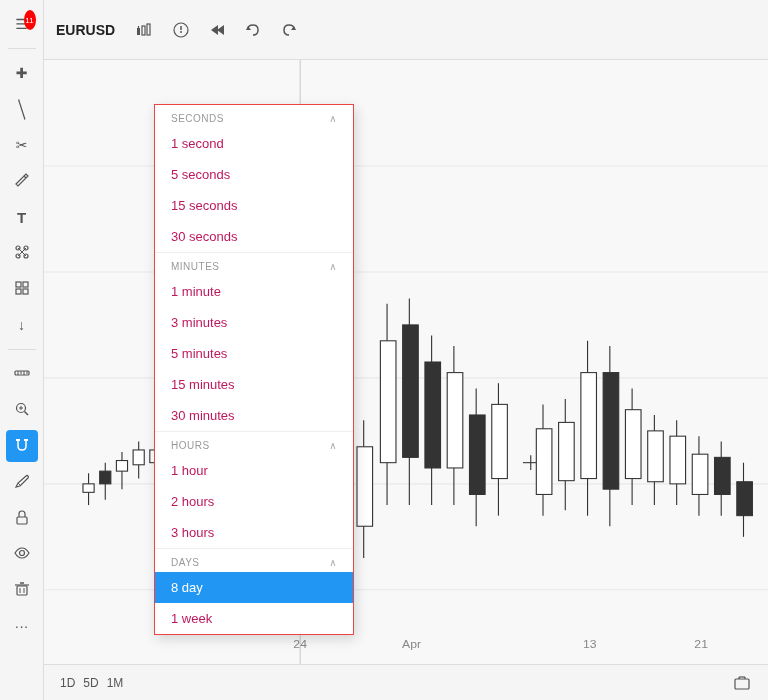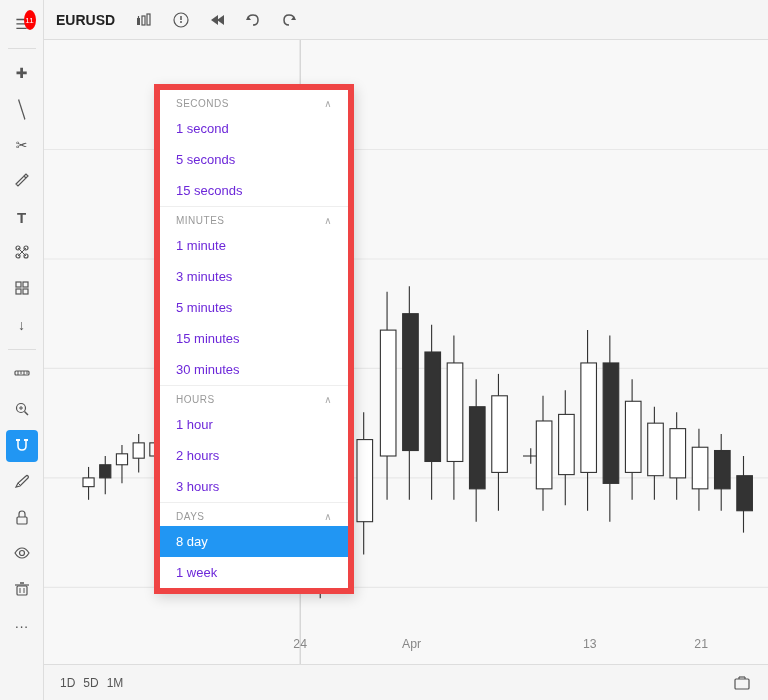--- a/index.html
+++ b/index.html
@@ -61,21 +61,21 @@
     
     .main-content {
       flex: 1;
       display: flex;
       flex-direction: column;
       position: relative;
     }
 
     
     .top-bar {
-      height: 40px;
+      height: 60px;
       background: #f5f5f5;
       border-bottom: 1px solid #ddd;
       display: flex;
       align-items: center;
       padding: 0 12px;
       gap: 8px;
     }
 
     .symbol-label {
       font-weight: bold;
@@ -131,21 +131,21 @@
       background: transparent;
     }
 
     
     .dropdown-menu {
       position: absolute;
       top: 44px;
       left: 110px;
       width: 200px;
       background: white;
-      border: 6px solid #ef4444;
+      border: 1px solid #ef4444;
       box-shadow: 2px 4px 12px rgba(0,0,0,0.15);
       z-index: 100;
       overflow-y: auto;
       max-height: 660px;
     }
 
     .dropdown-section-header {
       padding: 8px 16px 4px;
       font-size: 10px;
       color: #999;
@@ -159,21 +159,21 @@
     .dropdown-section-header:first-child { border-top: none; }
 
     .dropdown-section-header .chevron {
       font-size: 10px;
       color: #aaa;
     }
 
     .dropdown-item {
       padding: 8px 16px;
       font-size: 13px;
-      color: #6d28d9;
+      color: #be185d;
       cursor: pointer;
     }
     .dropdown-item.selected {
       background: #2196F3;
       color: white;
     }
   </style>
 </head>
 <body>
 
@@ -465,20 +465,21 @@
     
     <div class="dropdown-menu">
 
       <div class="dropdown-section-header">
         <span>SECONDS</span>
         <span class="chevron">∧</span>
       </div>
       <div class="dropdown-item">1 second</div>
       <div class="dropdown-item">5 seconds</div>
       <div class="dropdown-item">15 seconds</div>
+      <div class="dropdown-item">30 seconds</div>
 
       <div class="dropdown-section-header">
         <span>MINUTES</span>
         <span class="chevron">∧</span>
       </div>
       <div class="dropdown-item">1 minute</div>
       <div class="dropdown-item">3 minutes</div>
       <div class="dropdown-item">5 minutes</div>
       <div class="dropdown-item">15 minutes</div>
       <div class="dropdown-item">30 minutes</div>

